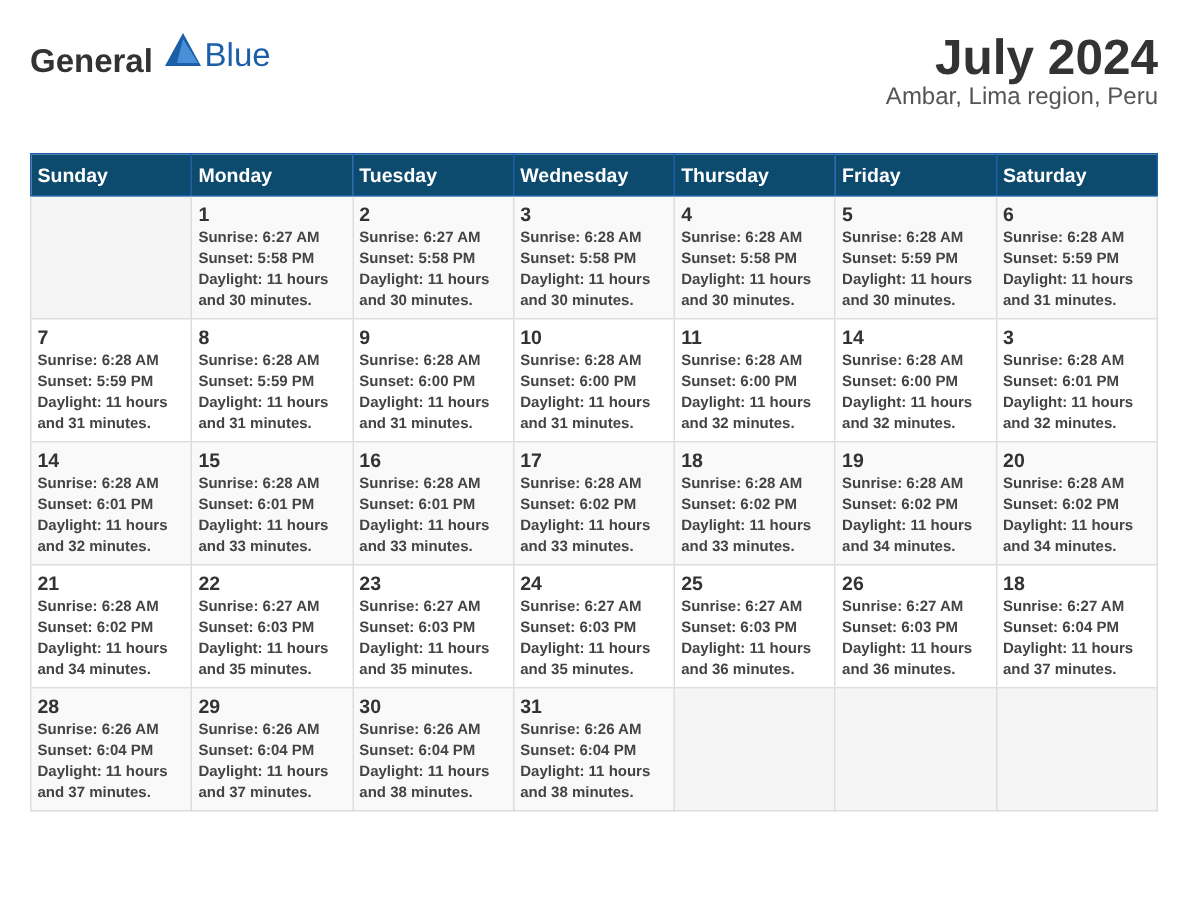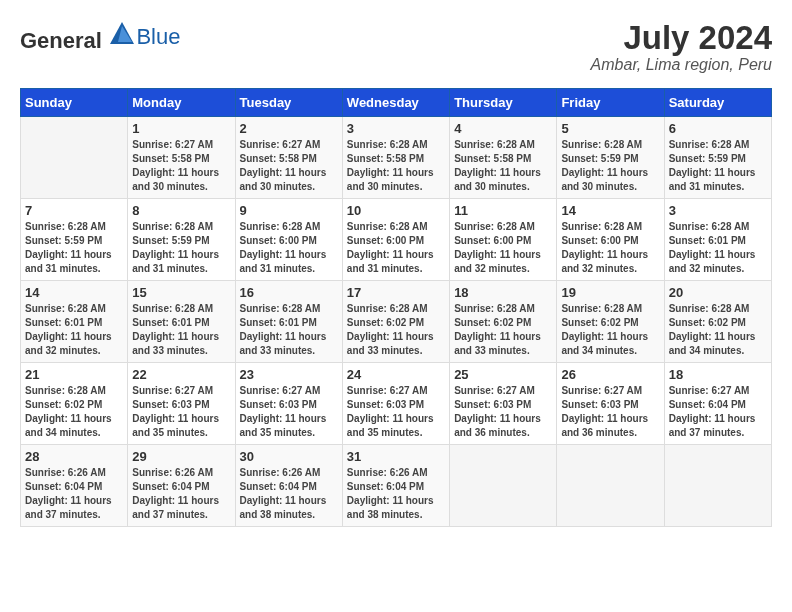--- a/index.html
+++ b/index.html
@@ -7,21 +7,21 @@
       font-family: Arial, sans-serif;
       background: #fff;
       width: 792px;
       min-height: 612px;
       padding: 20px;
     }
     .header-area {
       display: flex;
       justify-content: space-between;
       align-items: flex-start;
-      margin-bottom: 14px;
+      margin-bottom: 28px;
     }
     .logo {
       display: flex;
       align-items: center;
     }
     .logo-text-general {
       font-size: 22px;
       font-weight: bold;
       color: #333;
     }
@@ -40,29 +40,28 @@
     }
     .main-title {
       font-size: 33px;
       font-weight: bold;
       color: #333;
       line-height: 1.1;
     }
     .subtitle {
       font-size: 16px;
       color: #555;
-      font-style: italic;
     }
     table {
       width: 100%;
       border-collapse: collapse;
       font-size: 11px;
     }
     thead tr {
-      background-color: #1d4ed8;
+      background-color: #0c4a6e;
       color: #fff;
     }
     thead th {
       padding: 6px 4px;
       text-align: left;
       font-size: 13px;
       font-weight: bold;
       border: 1px solid #1a5fa8;
     }
     tbody tr {

